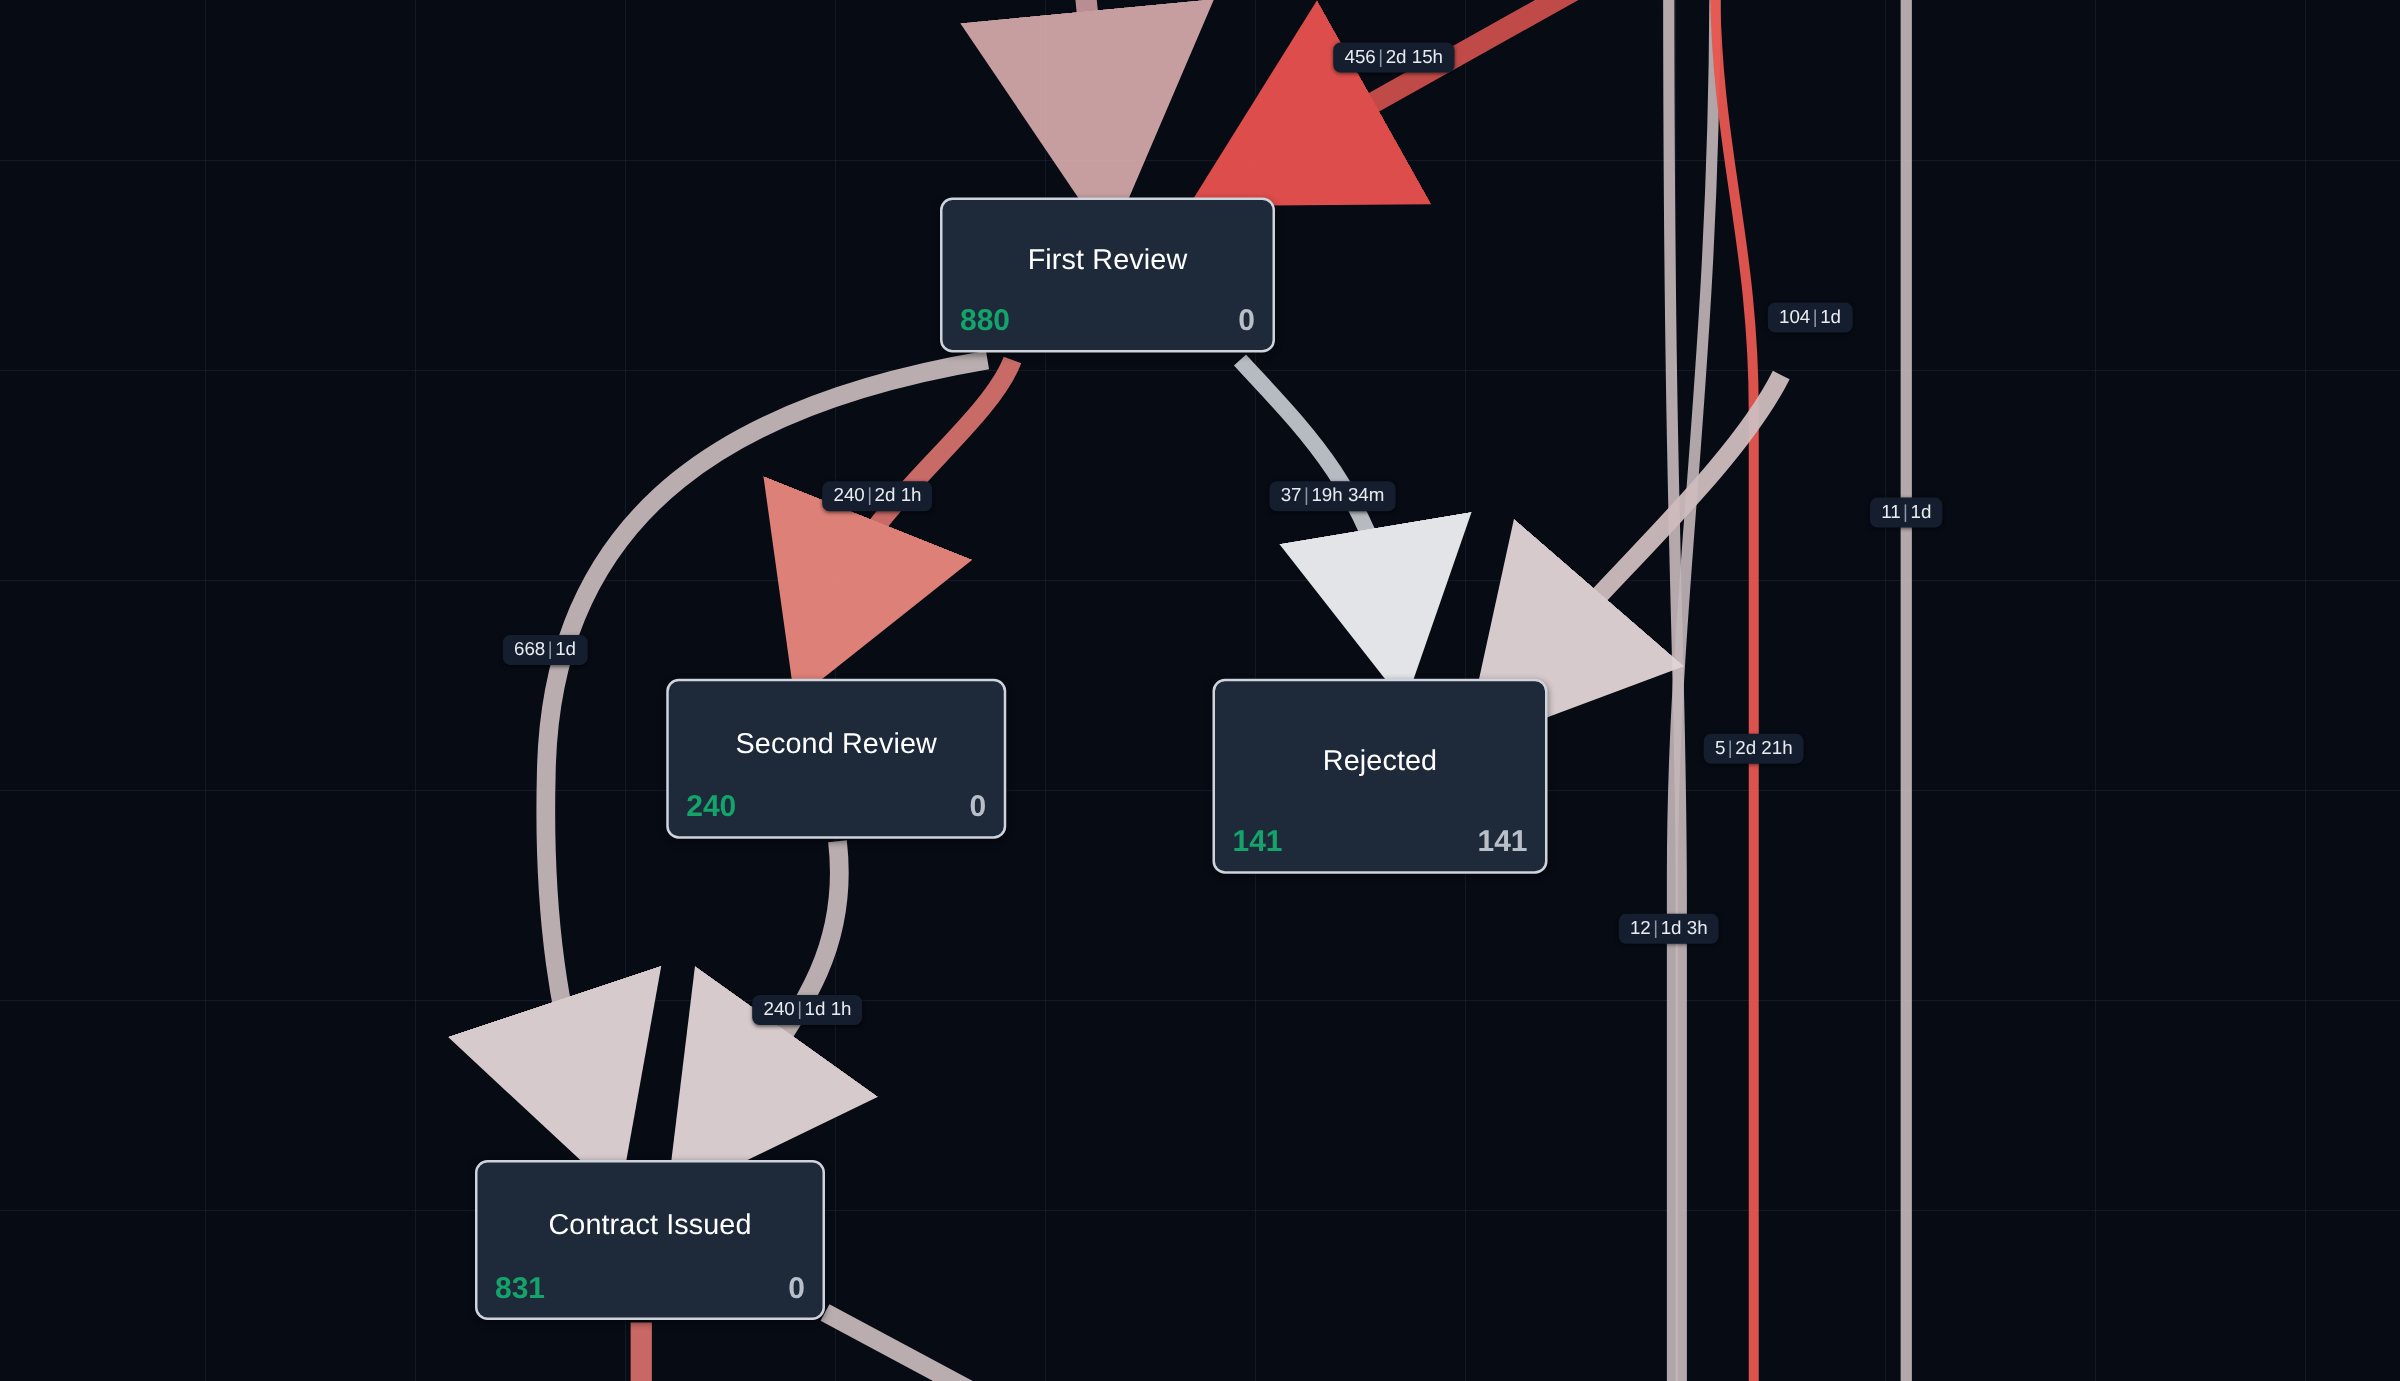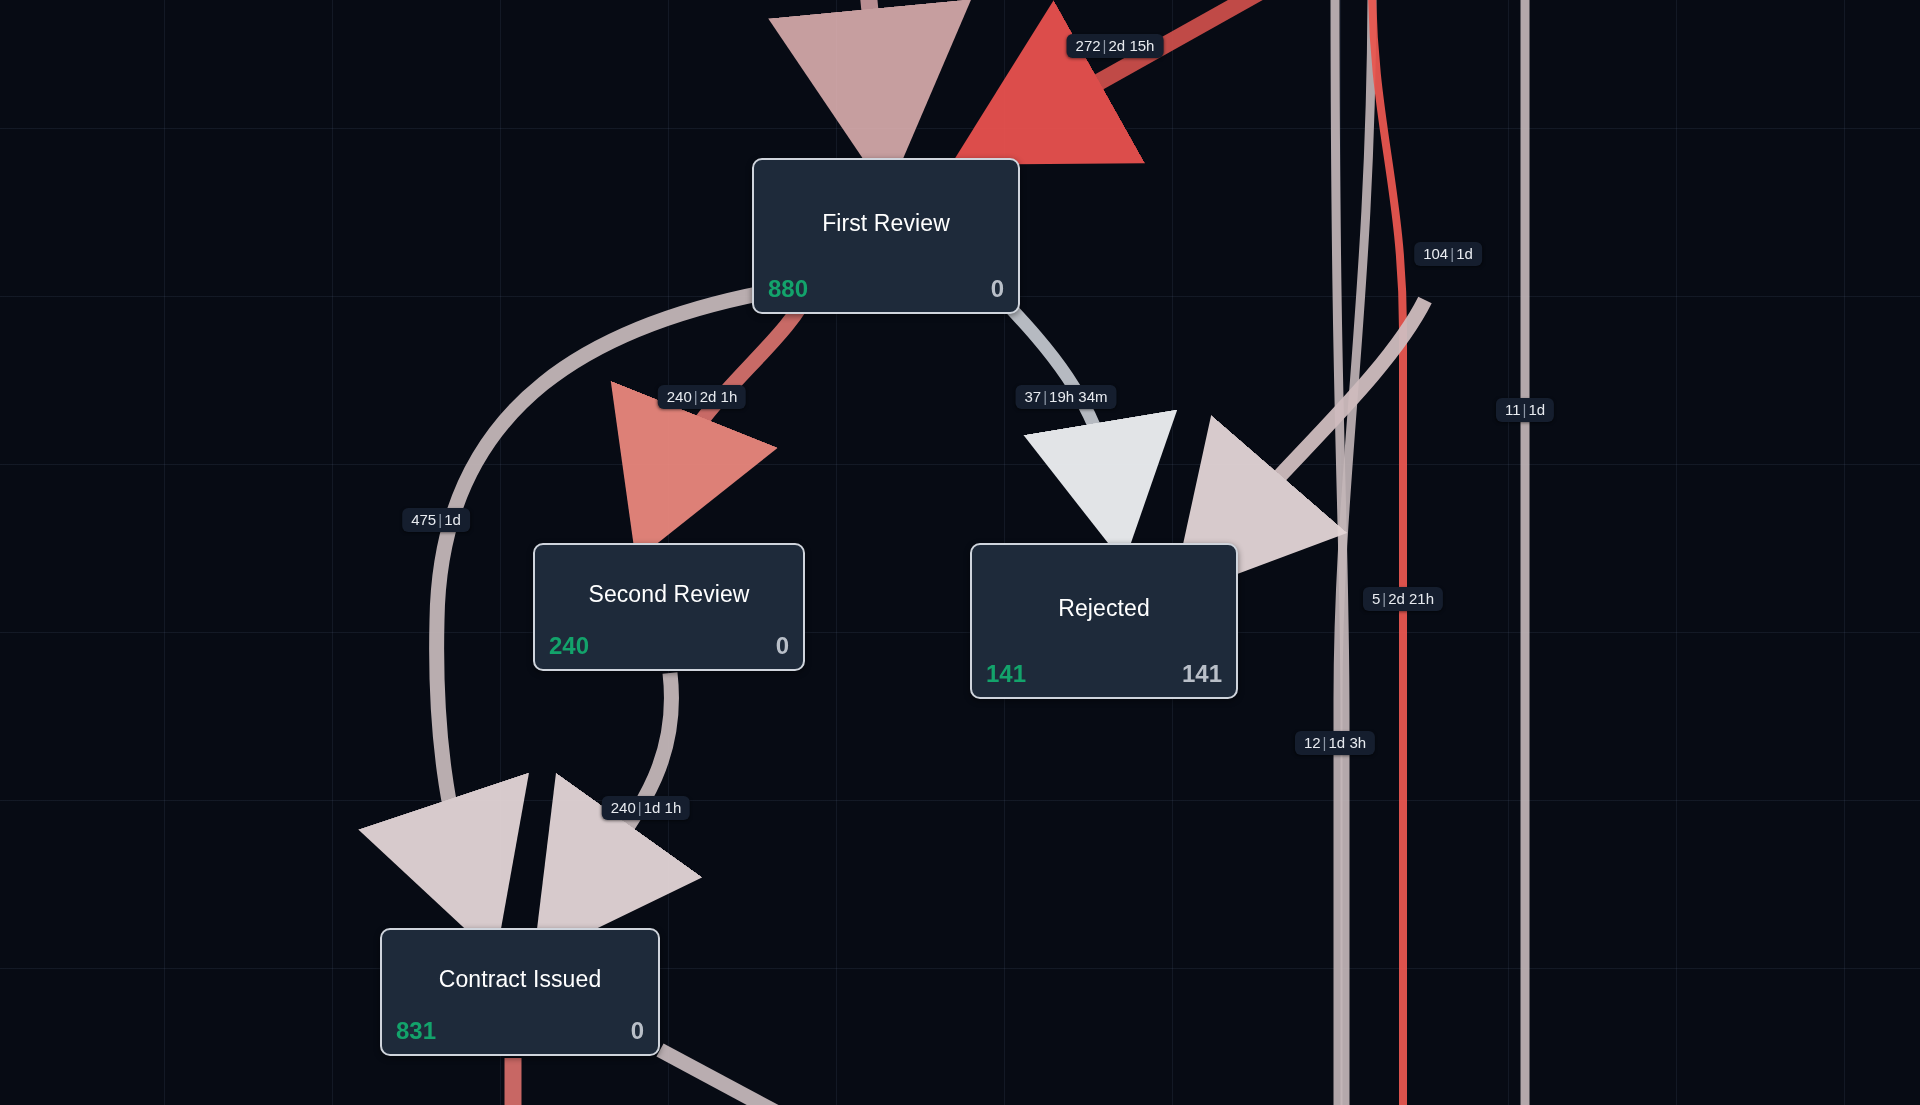--- a/index.html
+++ b/index.html
@@ -100,21 +100,21 @@
 
     <path d="M 670,673 C 680,760 640,810 590,880" stroke="#c3b6b8" stroke-width="15" fill="none" opacity="0.95" marker-end="url(#ah-gray)"></path>
 
     <path d="M 1425,300 C 1390,370 1300,450 1235,525" stroke="#cfbcbe" stroke-width="15" fill="none" opacity="0.95" marker-end="url(#ah-gray)"></path>
 
     <path d="M 513,1058 L 513,1125" stroke="#d9706b" stroke-width="17" fill="none" opacity="0.92"></path>
 
     <path d="M 660,1050 L 800,1125" stroke="#c3b6b8" stroke-width="15" fill="none" opacity="0.95"></path>
   </svg>
 
-  <div class="node" style="left:752px;top:158px;width:268px;height:156px;text-align:center;">
+  <div class="node" style="left:752px;top:158px;width:268px;height:124px;text-align:center;">
     <div class="node-title">First Review</div>
     <div class="node-stats">
       <span class="stat-left">880</span>
       <span class="stat-right">0</span>
     </div>
   </div>
 
   <div class="node" style="left:533px;top:543px;width:272px;height:128px;">
     <div class="node-title">Second Review</div>
     <div class="node-stats">
@@ -133,33 +133,33 @@
 
   <div class="node" style="left:380px;top:928px;width:280px;height:128px;">
     <div class="node-title">Contract Issued</div>
     <div class="node-stats">
       <span class="stat-left">831</span>
       <span class="stat-right">0</span>
     </div>
   </div>
 
   <div class="edge-label" style="left:1115px;top:46px;">
-    <span>272</span><span class="sep">|</span><span>2d 15h</span>
+    <span>456</span><span class="sep">|</span><span>2d 15h</span>
   </div>
 
   <div class="edge-label" style="left:702px;top:397px;">
     <span>240</span><span class="sep">|</span><span>2d 1h</span>
   </div>
 
   <div class="edge-label" style="left:1066px;top:397px;">
     <span>37</span><span class="sep">|</span><span>19h 34m</span>
   </div>
 
   <div class="edge-label" style="left:436px;top:520px;">
-    <span>475</span><span class="sep">|</span><span>1d</span>
+    <span>668</span><span class="sep">|</span><span>1d</span>
   </div>
 
   <div class="edge-label" style="left:646px;top:808px;">
     <span>240</span><span class="sep">|</span><span>1d 1h</span>
   </div>
 
   <div class="edge-label" style="left:1448px;top:254px;">
     <span>104</span><span class="sep">|</span><span>1d</span>
   </div>
 

